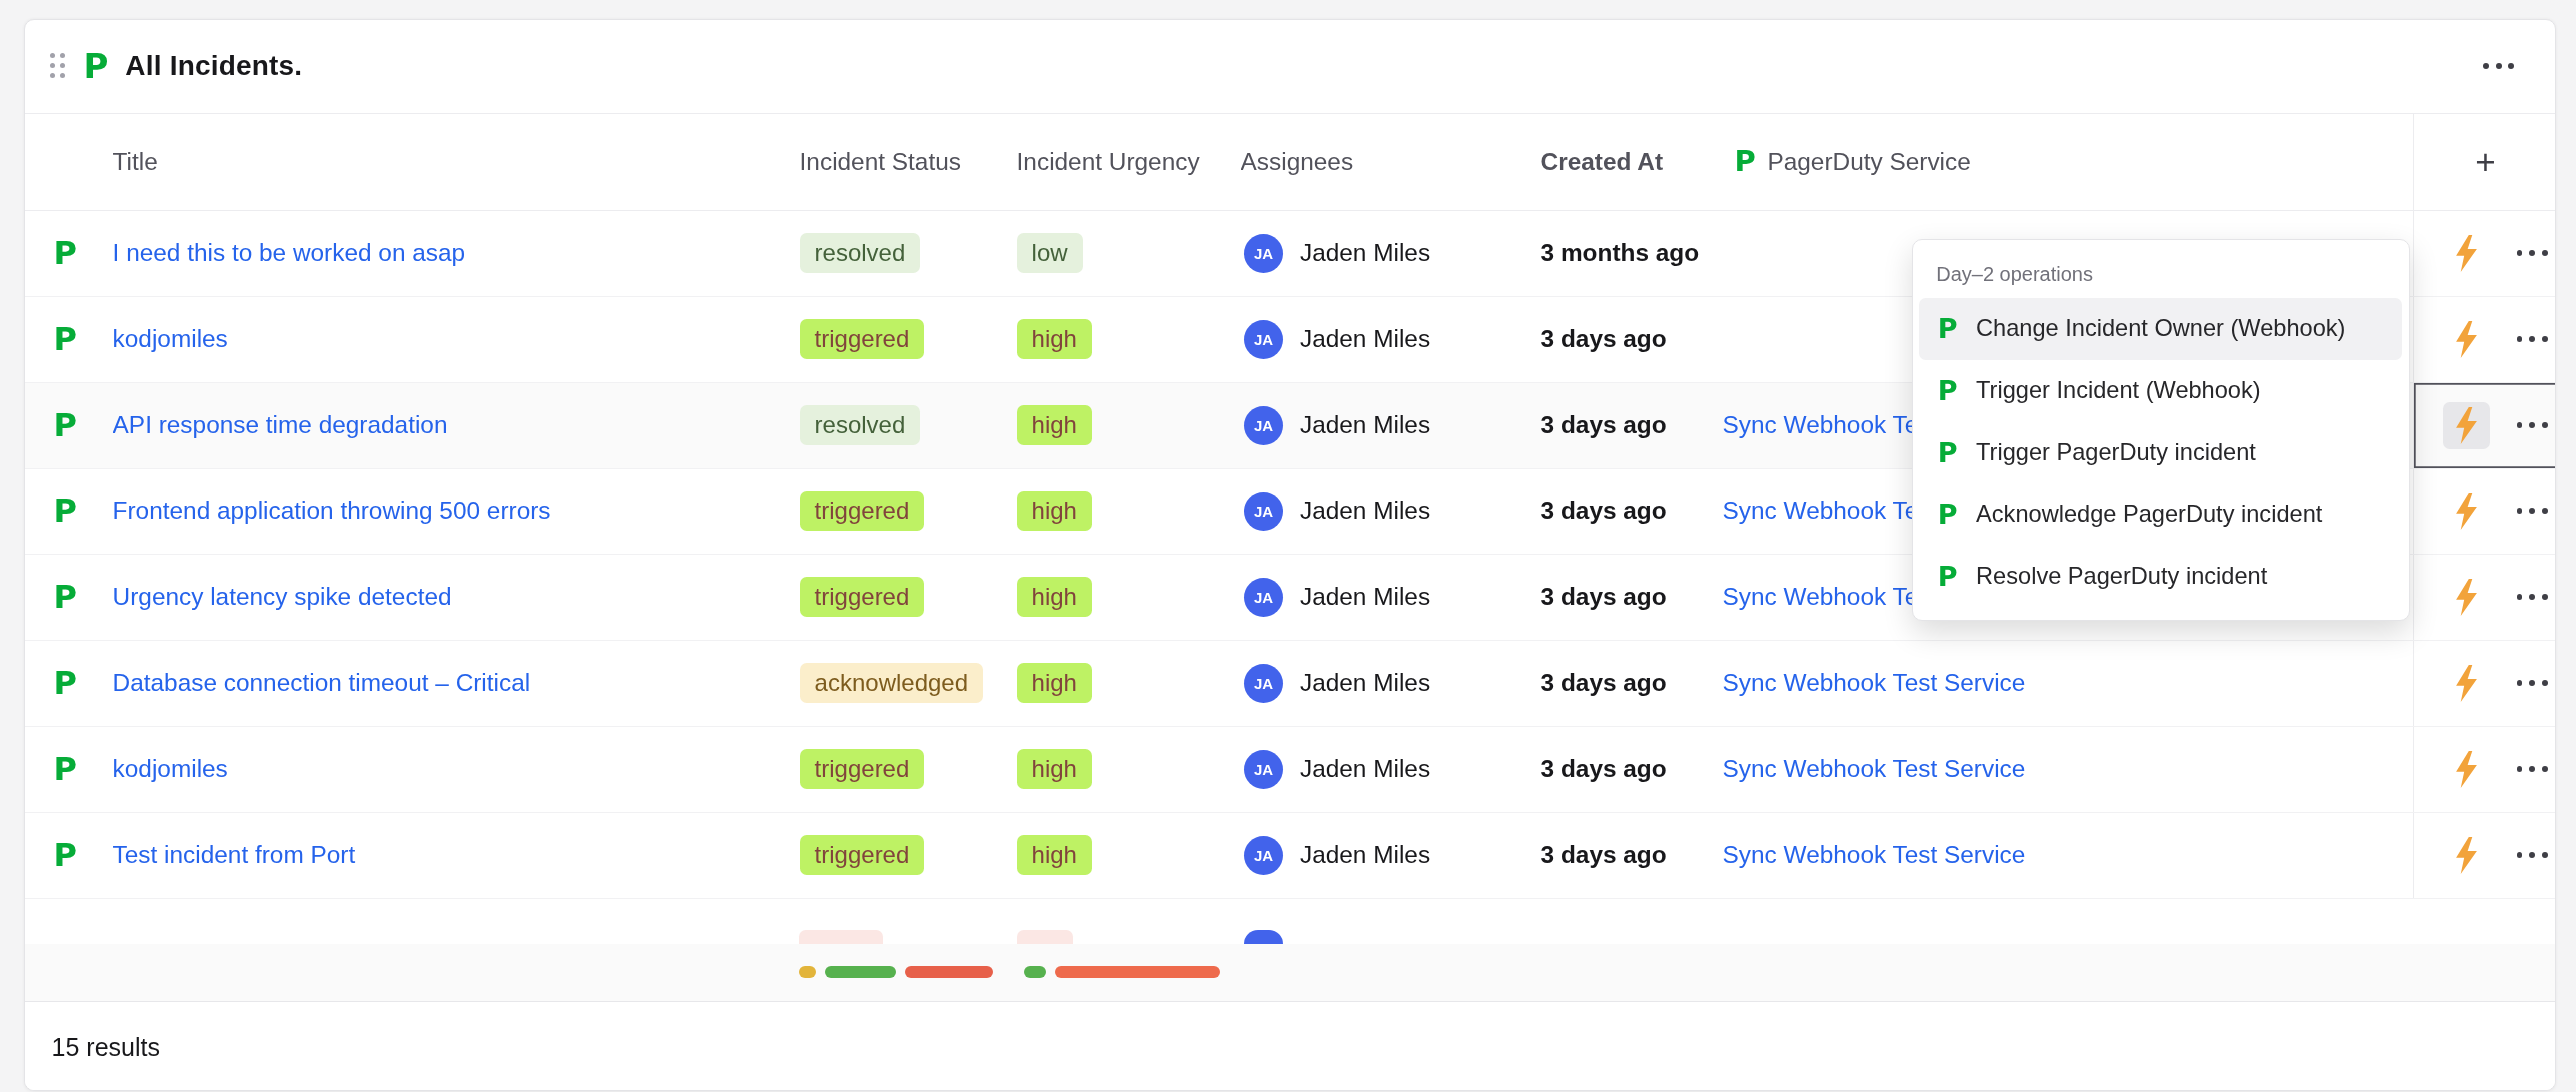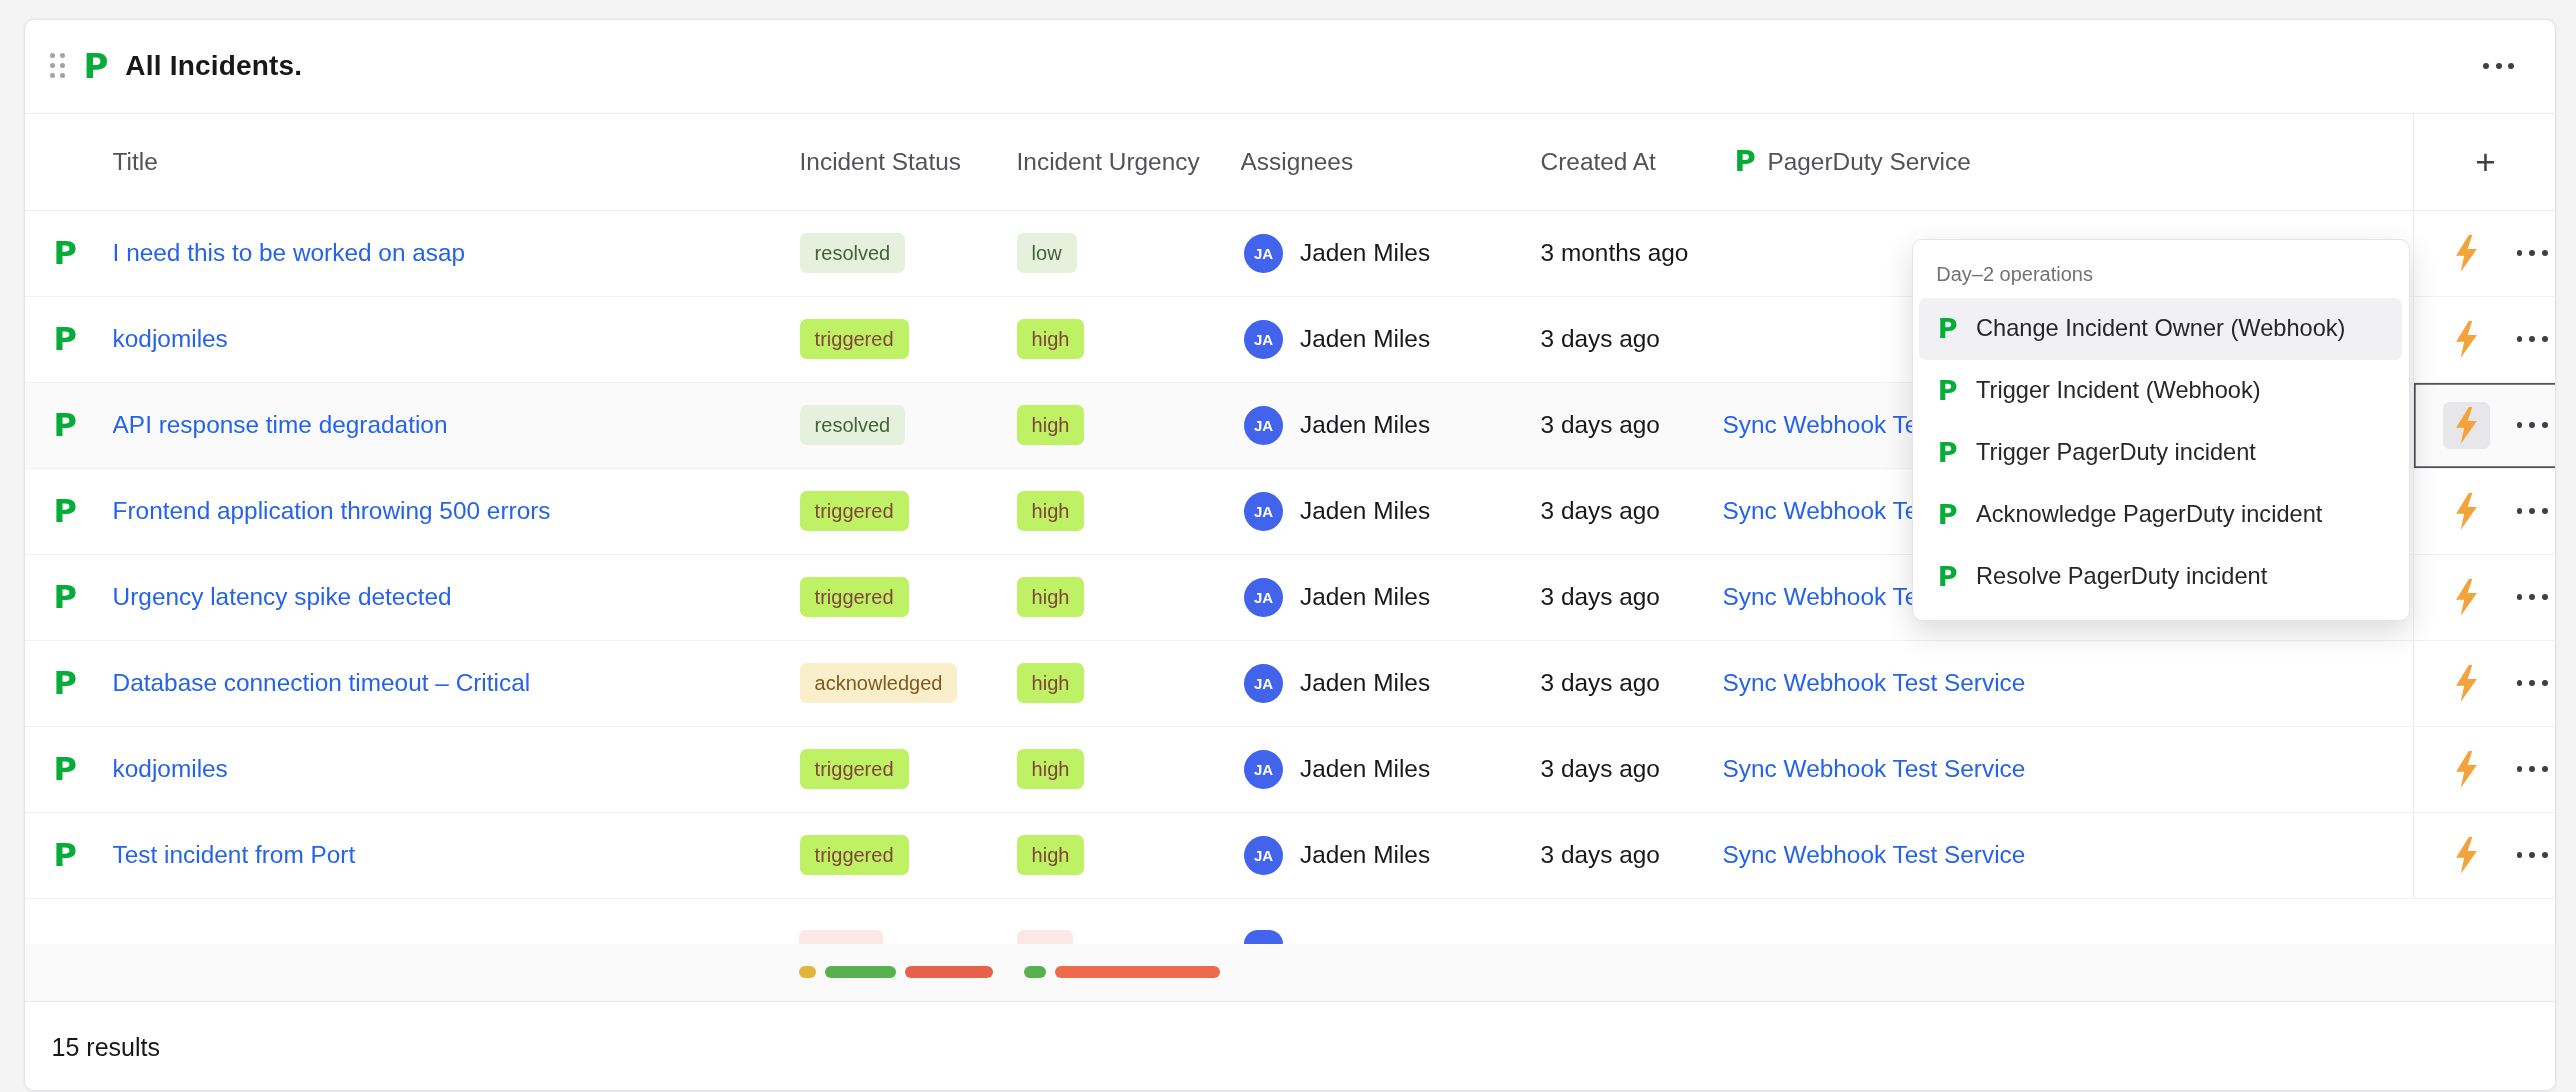--- a/index.html
+++ b/index.html
@@ -38,37 +38,37 @@
     height: 97px; display: flex; align-items: center;
     border-bottom: 0.8px solid #ececef;
     color: #52525b; font-size: 24.4px;
   }
   .cell { flex: 0 0 auto; display: flex; align-items: center; height: 100%; white-space: nowrap; overflow: hidden; }
   .c-icon     { width: 88px; padding-left: 29px; }
   .c-title    { width: 687px; }
   .c-status   { width: 217px; }
   .c-urgency  { width: 224px; text-align: center; }
   .c-assignees{ width: 300px; }
-  .c-created  { width: 182px; }
+  .c-created  { width: 182px; font-weight: bold; }
   .c-service  { width: 690px; }
   .c-actions  { width: 145px; border-left: 0.8px solid #ececef; padding-left: 29px; }
   .thead .c-actions { justify-content: center; padding-left: 0; }
   .hc-icon { display: flex; align-items: center; gap: 11.8px; }
   .pd-col { font-size: 29px; }
   .plus { font-size: 35px; font-weight: 400; color: #3f3f46; line-height: 1; cursor: pointer; }
   .trow {
     height: 86px; display: flex; align-items: center;
     border-bottom: 0.8px solid #f1f1f3; font-size: 24.4px; background: #fff;
   }
   .trow.hover { background: #fafafa; }
   .pd-row { font-size: 32px; }
   .link { color: #2563eb; text-decoration: none; cursor: pointer; font-weight: 400; }
   .badge {
     display: inline-flex; align-items: center; height: 40px;
-    padding: 0 15px; border-radius: 6.7px; font-size: 20px;
+    padding: 0 15px; border-radius: 6.7px; font-size: 24px;
   }
   .badge[data-value="resolved"], .badge[data-value="low"] { background: #e5f1dd; color: #44613a; }
   .badge[data-value="triggered"], .badge[data-value="high"] { background: #bef264; color: #81443c; }
   .badge[data-value="acknowledged"] { background: #fbeecb; color: #7d5c1e; }
   .av {
     width: 39px; height: 39px; border-radius: 50%; background: #4263eb;
     color: #fff; font-size: 15px; font-weight: 700;
     display: inline-flex; align-items: center; justify-content: center;
     margin-left: 3.4px; flex-shrink: 0;
   }

